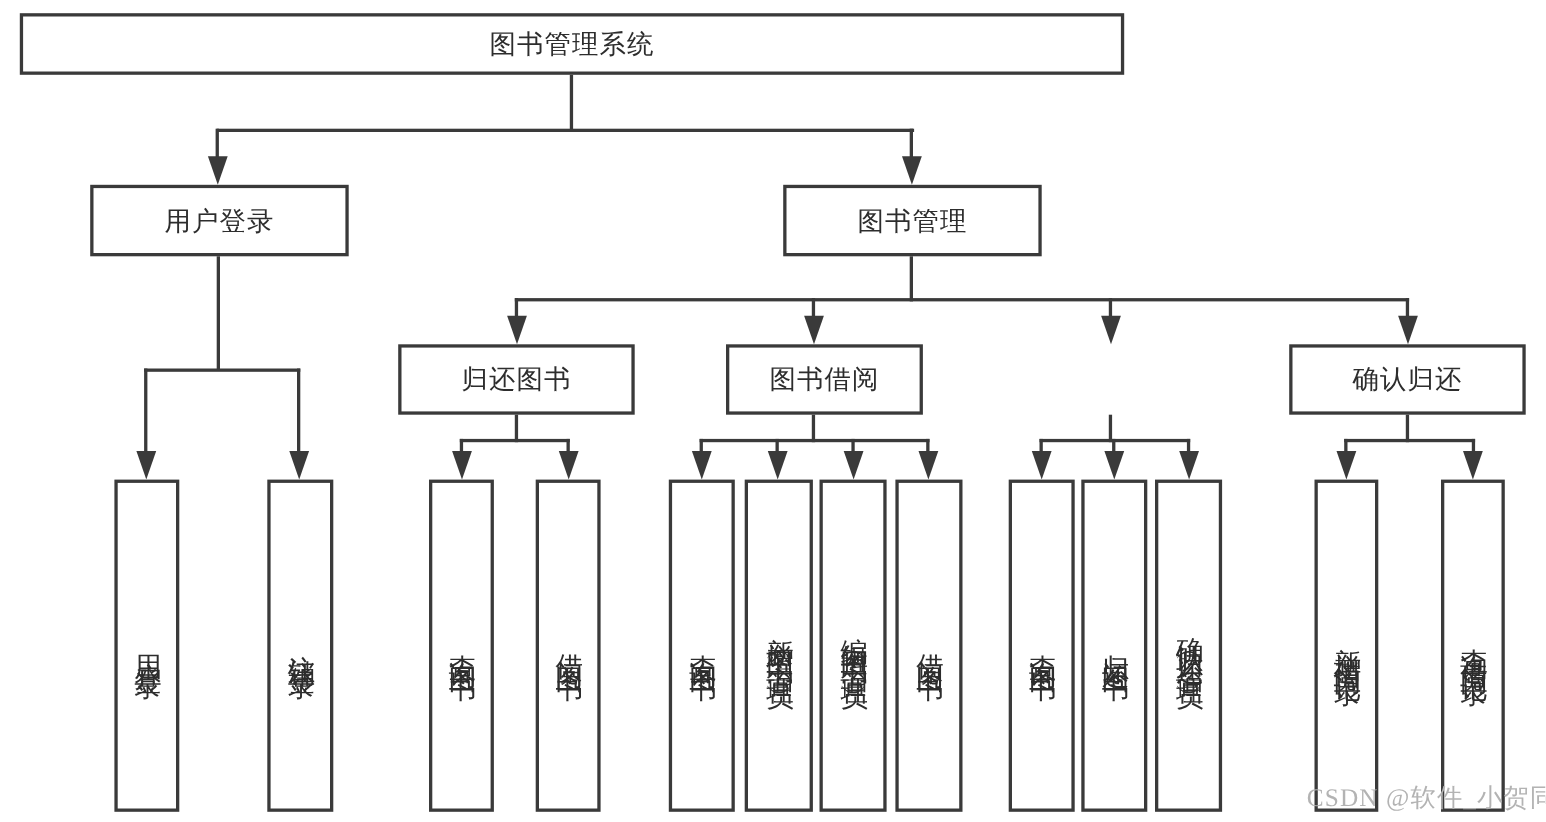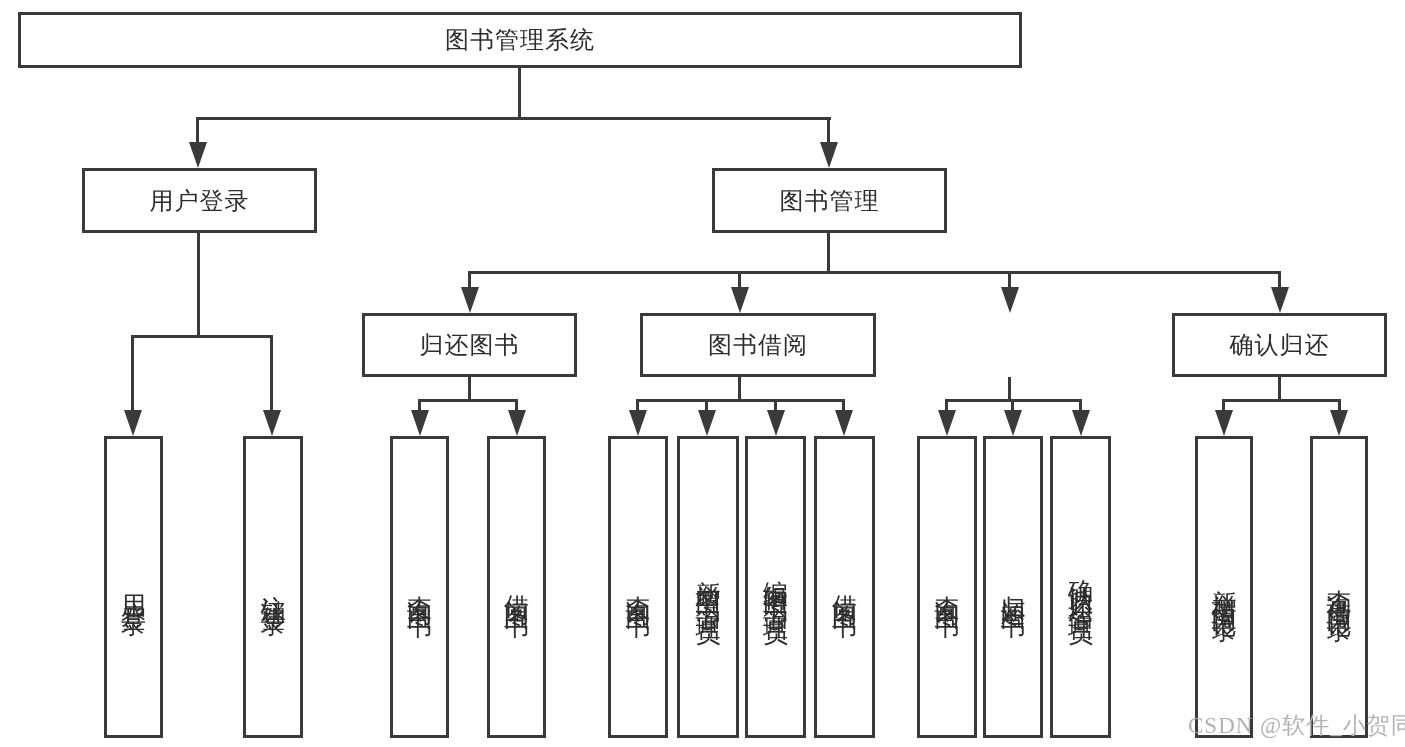--- a/index.html
+++ b/index.html
@@ -76,21 +76,21 @@
   <div class="vl" style="left:468px;top:271px;height:18px"></div>
   <div class="vl" style="left:738px;top:271px;height:18px"></div>
   <div class="vl" style="left:1008px;top:271px;height:18px"></div>
   <div class="vl" style="left:1278px;top:271px;height:18px"></div>
   <div class="ah" style="left:461px;top:287px"></div>
   <div class="ah" style="left:731px;top:287px"></div>
   <div class="ah" style="left:1001px;top:287px"></div>
   <div class="ah" style="left:1271px;top:287px"></div>
 
   <div class="box hnode" style="left:362px;top:313px;width:215px;height:64px">归还图书</div>
-  <div class="box hnode" style="left:640px;top:313px;width:236px;height:64px">图书借阅</div>
+  <div class="box hnode" style="left:660px;top:313px;width:179px;height:64px">图书借阅</div>
   <div class="box hnode" style="left:1172px;top:313px;width:215px;height:64px">确认归还</div>
 
   <div class="vl" style="left:468px;top:377px;height:25px"></div>
   <div class="hl" style="left:418px;top:399px;width:100px"></div>
   <div class="vl" style="left:418px;top:399px;height:13px"></div>
   <div class="vl" style="left:515px;top:399px;height:13px"></div>
   <div class="ah" style="left:411px;top:410px"></div>
   <div class="ah" style="left:508px;top:410px"></div>
 
   <div class="vl" style="left:738px;top:377px;height:25px"></div>

